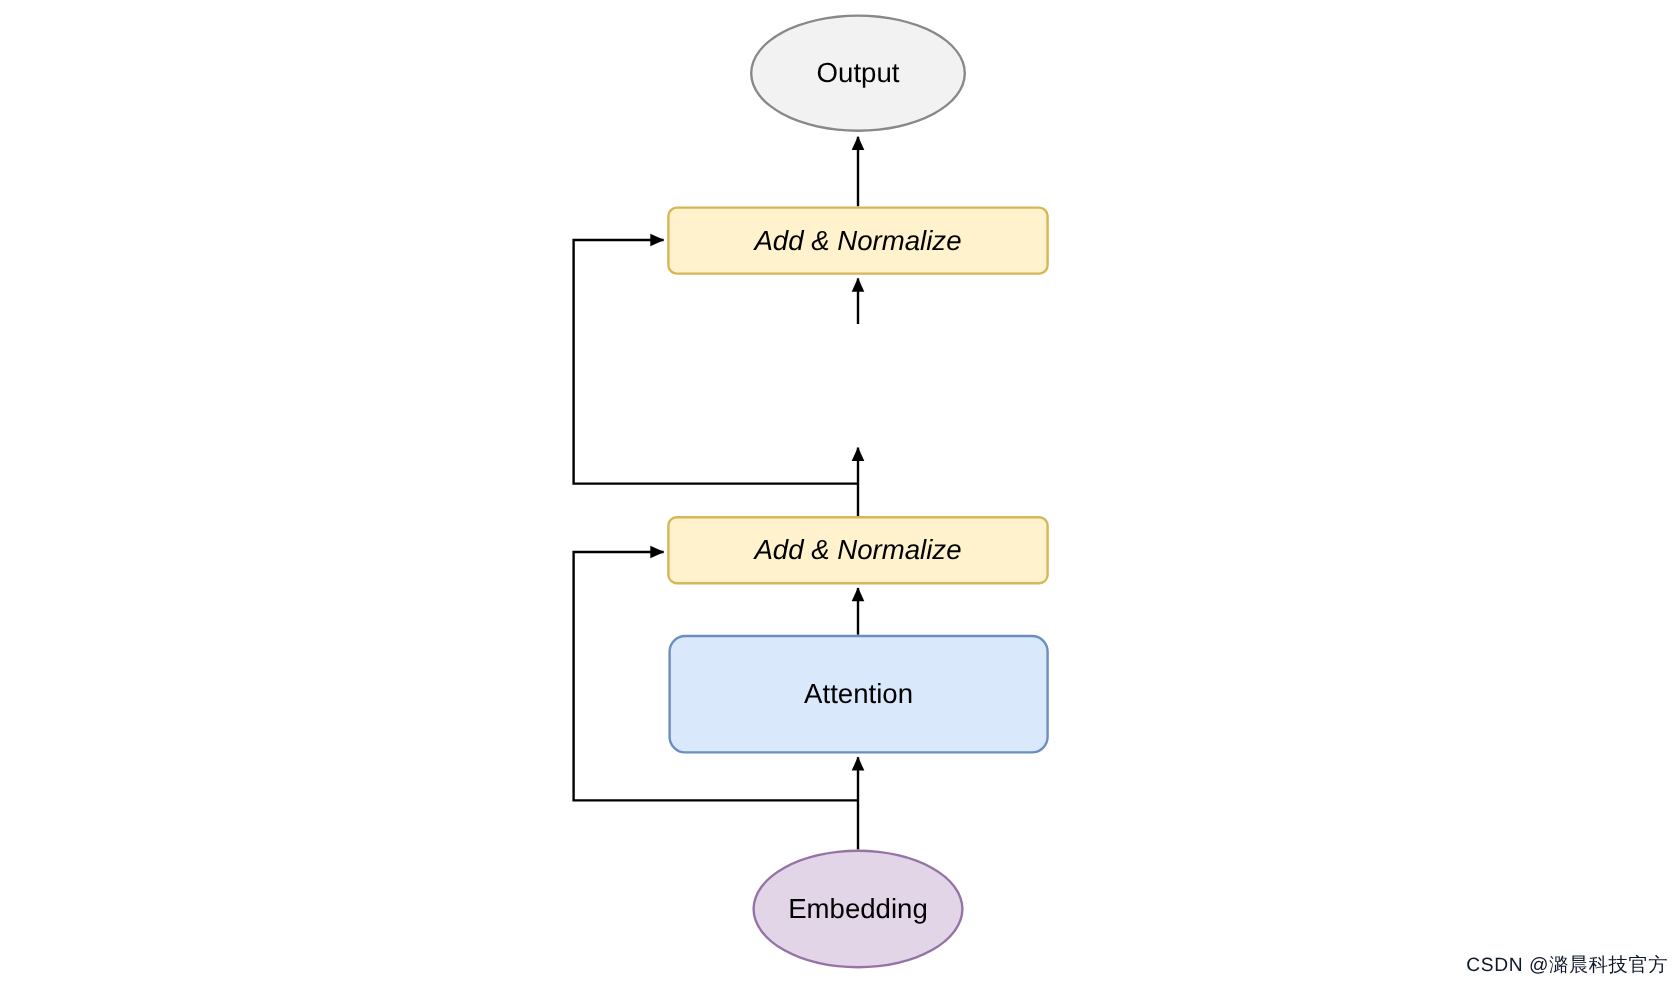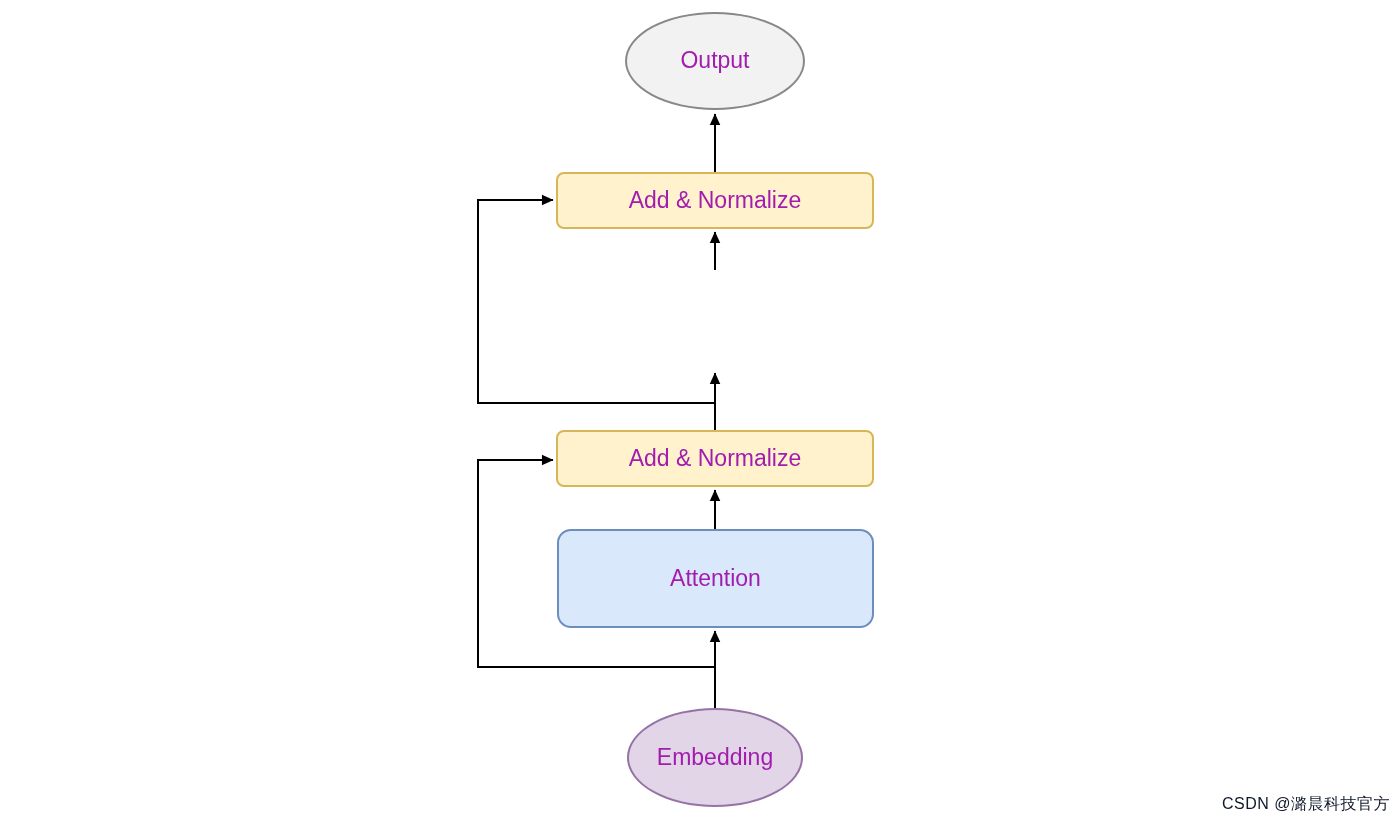--- a/index.html
+++ b/index.html
@@ -22,31 +22,32 @@
     width: 1400px;
     height: 826px;
   }
   .node {
     position: absolute;
     display: flex;
     align-items: center;
     justify-content: center;
     box-sizing: border-box;
     font-size: 23px;
-    color: #a21caf;
+    color: #000000;
     text-align: center;
     line-height: 1.1;
   }
   .node-ellipse {
     border-radius: 50%;
     border: 2px solid;
   }
   .node-rect-small {
     border-radius: 8px;
     border: 2px solid;
+    font-style: italic;
   }
   .node-rect-big {
     border-radius: 14px;
     border: 2px solid;
   }
   .c-gray   { background: #f2f2f2; border-color: #888888; }
   .c-yellow { background: #fff2cc; border-color: #d6b656; }
   .c-green  { background: #d5e8d4; border-color: #82b366; }
   .c-blue   { background: #dae8fc; border-color: #6c8ebf; }
   .c-purple { background: #e1d5e7; border-color: #9673a6; }

